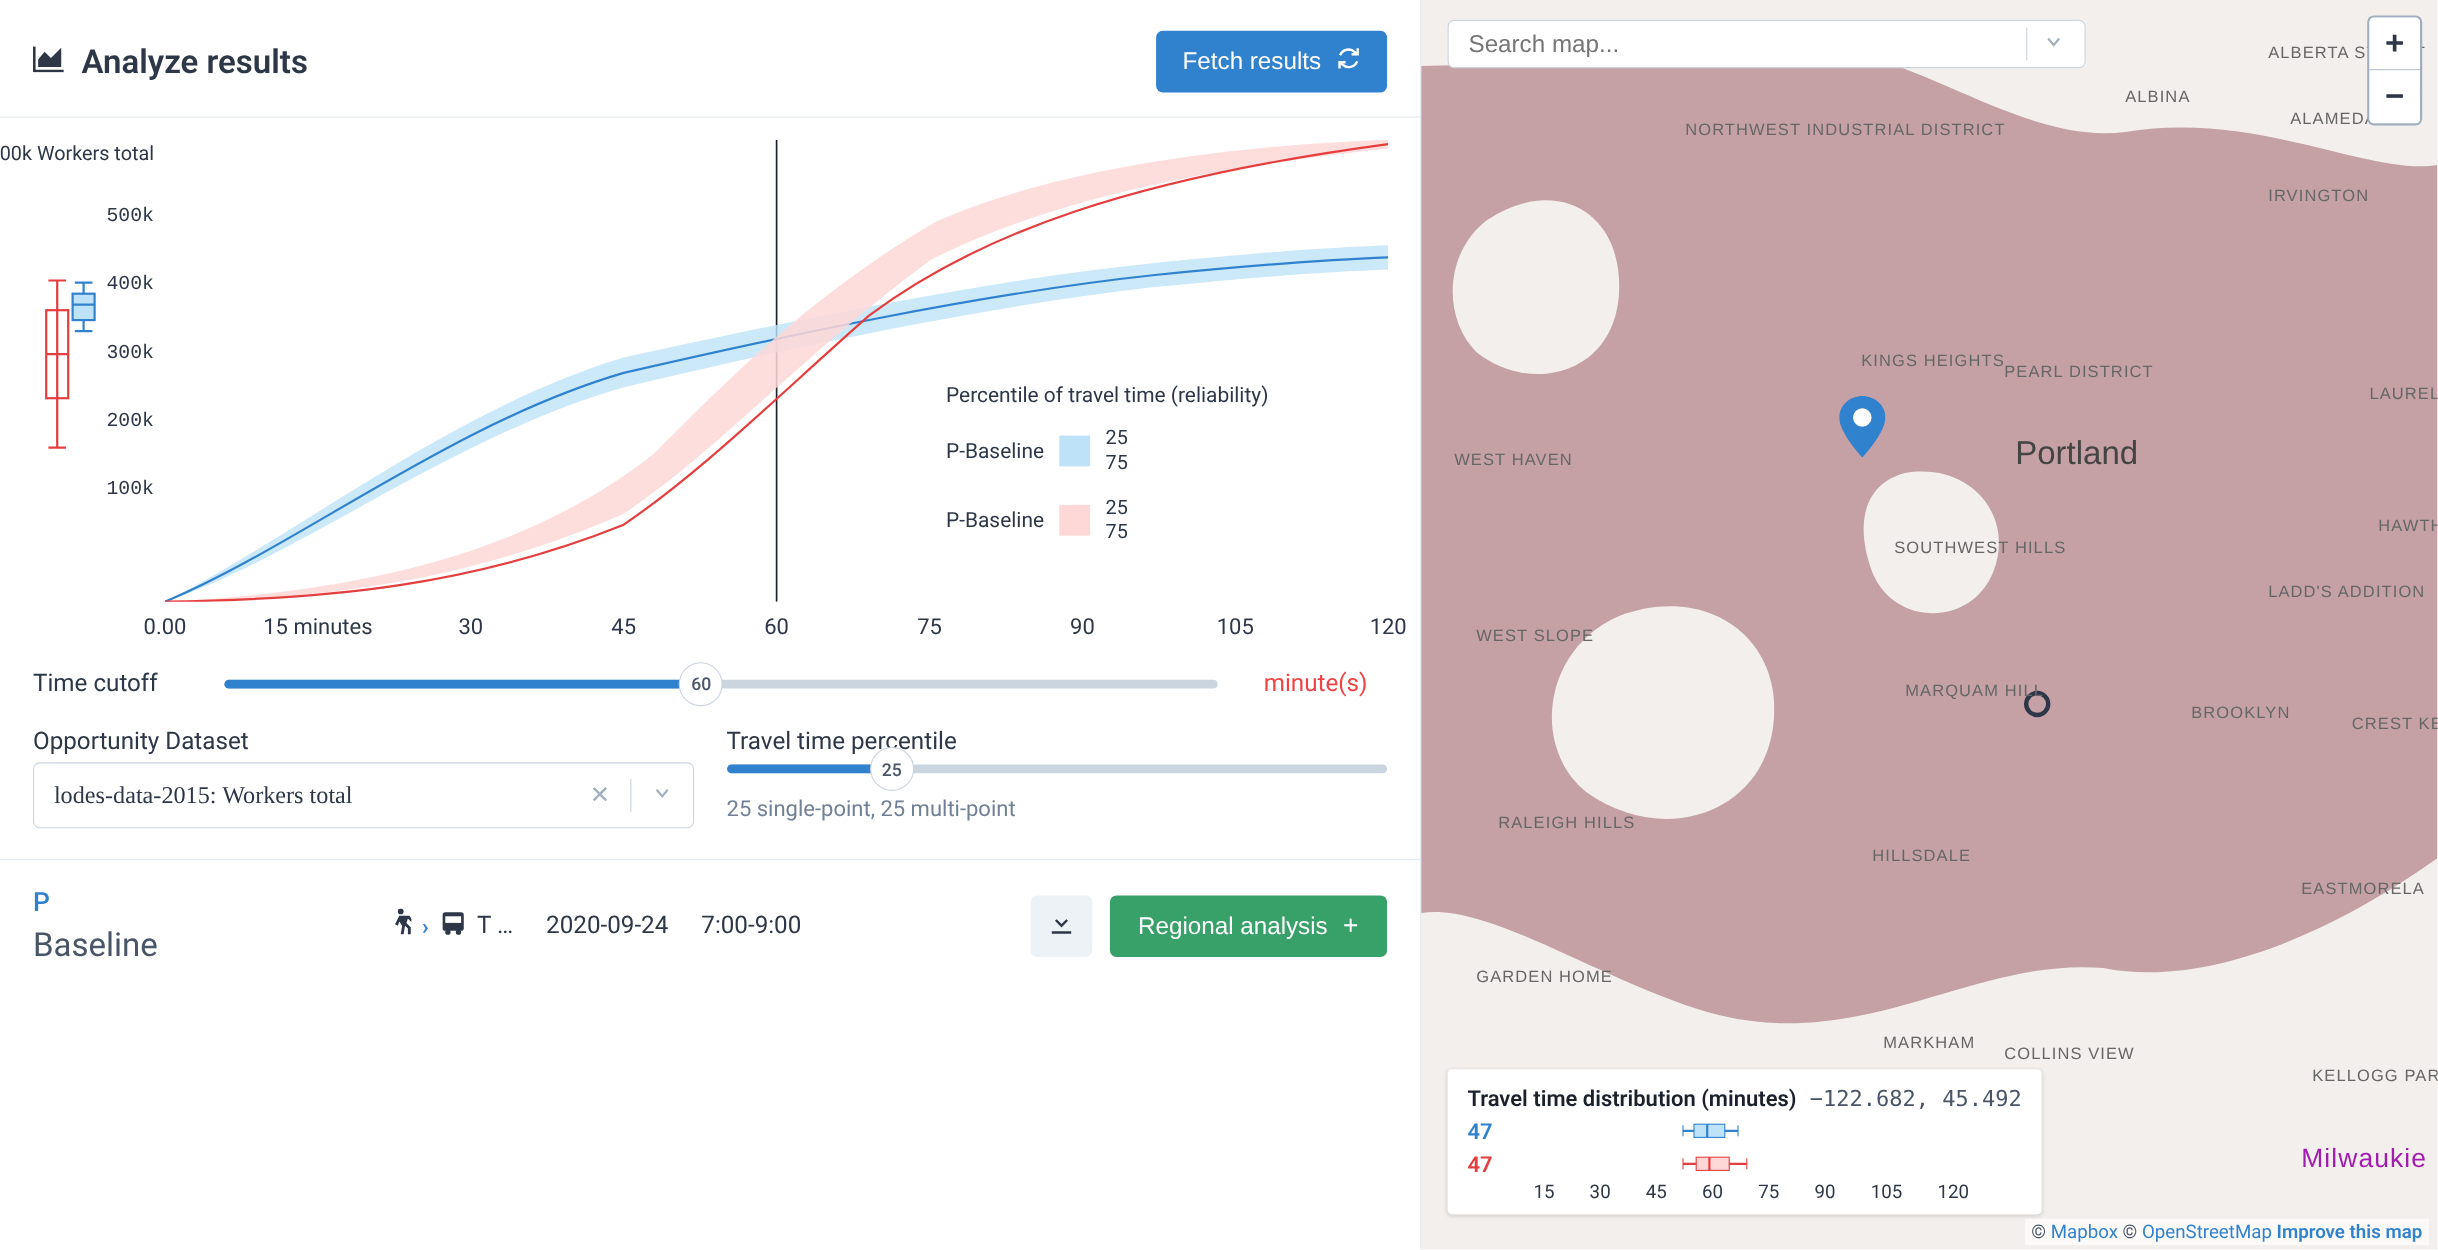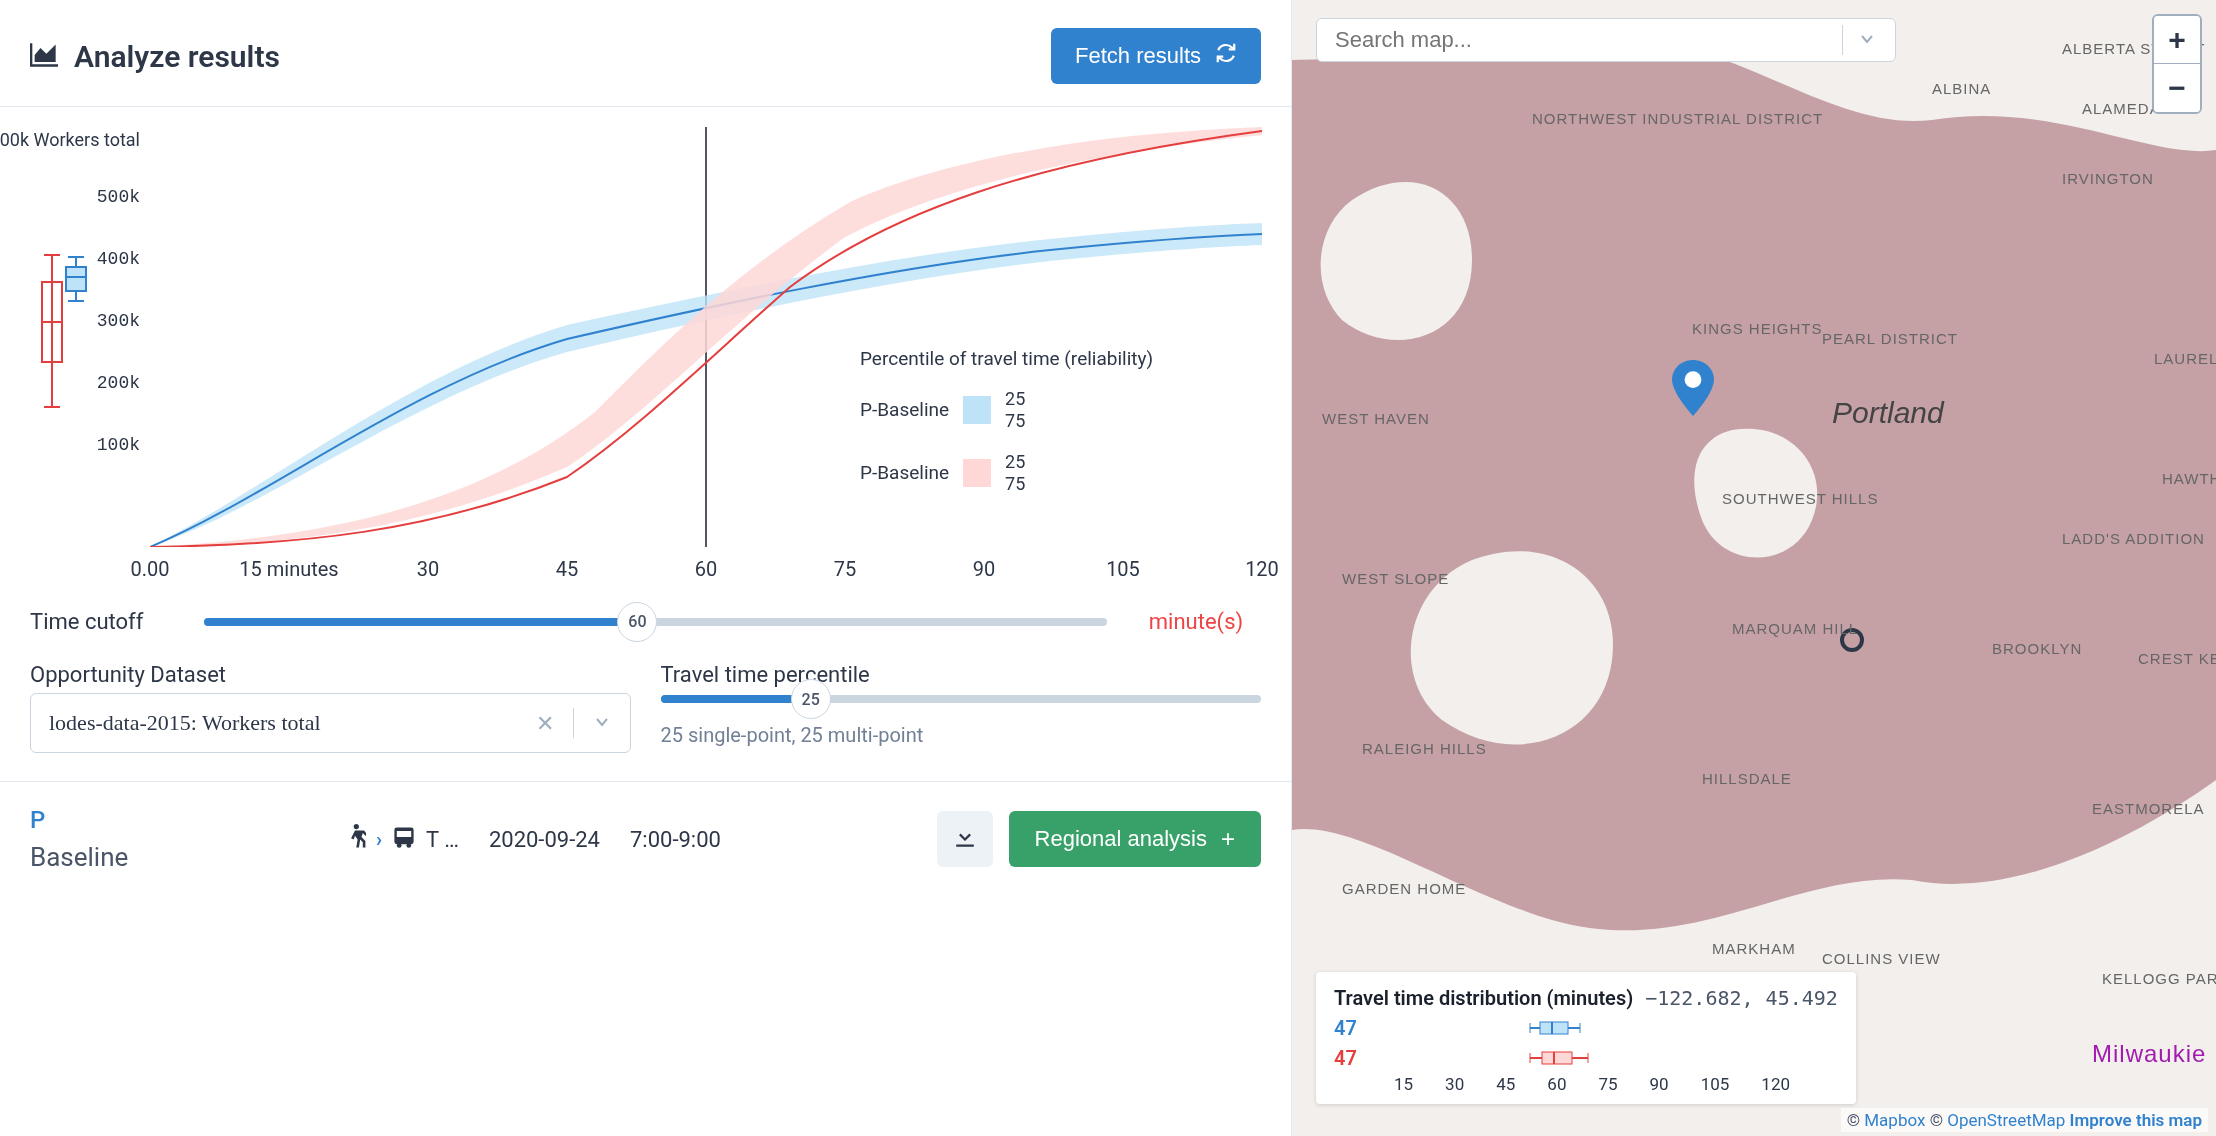--- a/index.html
+++ b/index.html
@@ -53,21 +53,21 @@
 .select { height: 60px; border: 1px solid #cbd5e0; border-radius: 6px; display: flex; align-items: center; padding: 0 18px; justify-content: space-between; background: #fff; }
 .select-val { font-size: 22px; color: #2d3748; font-family: Liberation Serif, serif; }
 .select-btns { display: flex; align-items: center; gap: 18px; }
 .select-sep { width: 1px; height: 30px; background: #cbd5e0; }
 .percentile-slider .slider-track { margin-top: 8px; }
 .hint { font-size: 20px; color: #718096; margin-top: 20px; }
 
 
 .scenario { display: flex; align-items: center; justify-content: space-between; padding: 24px 30px 28px; border-top: 1px solid #e2e8f0; }
 .scen-left .scen-name { font-size: 24px; color: #3182ce; font-weight: 500; }
-.scen-left .scen-sub  { font-size: 26px; color: #4a5568; margin-top: 8px; }
+.scen-left .scen-sub  { font-size: 30px; color: #4a5568; margin-top: 8px; }
 .scen-mid { display: flex; align-items: center; gap: 30px; font-size: 22px; color: #2d3748; }
 .mode-icons { display: flex; align-items: center; gap: 10px; }
 .scen-right { display: flex; align-items: center; gap: 16px; }
 .download-btn { width: 56px; height: 56px; border: none; background: #edf2f7; border-radius: 6px; display: flex; align-items: center; justify-content: center; cursor: pointer; }
 .regional-btn { height: 56px; background: #38a169; color: #fff; border: none; border-radius: 6px; padding: 0 26px; font-size: 22px; display: flex; align-items: center; gap: 14px; cursor: pointer; }
 
 
 .map-canvas { position: absolute; inset: 0; }
 .search-map { position: absolute; left: 24px; top: 18px; width: 580px; height: 44px; background: #fff; border: 1px solid #cbd5e0; border-radius: 6px; display: flex; align-items: center; padding: 0 18px; justify-content: space-between; }
 .search-map input { border: none; outline: none; font-size: 22px; color: #718096; width: 100%; background: transparent; }
@@ -78,21 +78,21 @@
 .map-panel { position: absolute; left: 24px; bottom: 32px; background: #fff; border-radius: 4px; padding: 14px 18px 10px; box-shadow: 0 1px 4px rgba(0,0,0,.15); }
 .mp-title { font-size: 20px; font-weight: 600; color: #1a202c; display: flex; gap: 12px; align-items: baseline; }
 .mp-coords { font-family: ui-monospace, Menlo, monospace; font-weight: 400; color: #4a5568; }
 .mp-row { display: flex; align-items: center; gap: 20px; margin-top: 6px; }
 .mp-val { font-size: 20px; font-weight: 600; min-width: 36px; }
 .mp-val.blue { color: #3182ce; } .mp-val.red { color: #e53e3e; }
 .mp-axis { display: flex; gap: 32px; font-size: 17px; color: #2d3748; margin-top: 4px; margin-left: 60px; }
 .attrib { position: absolute; right: 8px; bottom: 4px; font-size: 17px; color: #4a5568; background: rgba(255,255,255,.7); padding: 2px 6px; }
 .attrib a { color: #3182ce; text-decoration: none; }
 .map-label { position: absolute; font-family: -apple-system, sans-serif; color: #666; text-transform: uppercase; letter-spacing: 1px; font-size: 15px; white-space: nowrap; }
-.city-label { font-size: 30px; color: #444; text-transform: none; letter-spacing: 0; font-weight: 500; font-style: italic; }
+.city-label { font-size: 30px; color: #444; text-transform: none; letter-spacing: 0; font-weight: 500; }
 .vline { width: 1px; height: 30px; background: #cbd5e0; }
 </style>
 </head>
 <body>
 
 <div class="app">
 
   <div class="left">
 
     <div class="header">

